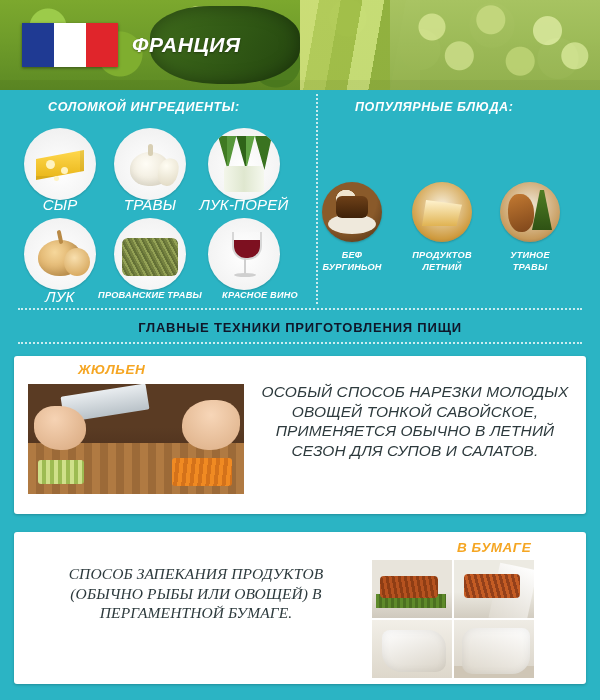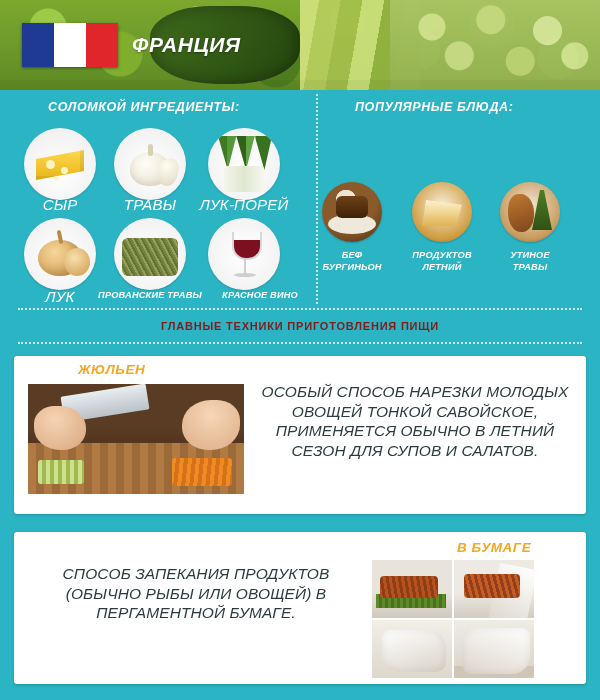--- a/index.html
+++ b/index.html
@@ -180,21 +180,21 @@
   .d1:before{content:"";position:absolute;left:14px;top:14px;width:32px;height:22px;border-radius:6px;background:linear-gradient(180deg,#6e4018,#3f2209);z-index:2;}
   .d2{background:radial-gradient(circle at 50% 40%,#f7efdc,#cf9b3f 70%,#8c5f1c);}
   .d2:after{content:"";position:absolute;left:10px;top:18px;width:40px;height:26px;background:linear-gradient(180deg,#fff3cf,#e0b352);clip-path:polygon(0 100%,10% 0,100% 18%,86% 100%);}
   .d3{background:radial-gradient(circle at 50% 40%,#efe7d6,#c79a5b 70%,#7c5226);}
   .d3:after{content:"";position:absolute;left:8px;top:12px;width:26px;height:38px;border-radius:40% 50% 45% 50%;background:linear-gradient(160deg,#c37a32,#7d451a);}
   .d3:before{content:"";position:absolute;right:8px;top:8px;width:20px;height:40px;background:linear-gradient(180deg,#4e7d24,#2f5214);clip-path:polygon(40% 0,60% 0,100% 100%,0 100%);z-index:2;}
 
   
   .tech-head{
     position:absolute;left:0;top:320px;width:600px;text-align:center;
-    color:#7f1d1d;font-size:11px;font-weight:bold;letter-spacing:.8px;
+    color:#0f172a;font-size:13px;font-weight:bold;letter-spacing:.8px;
   }
   .card{
     position:absolute;background:#ffffff;border-radius:3px;
     box-shadow:0 1px 3px rgba(0,0,0,.22);
   }
   .card-title{
     position:absolute;color:#f5a623;font-size:13.5px;font-weight:bold;
     font-style:italic;letter-spacing:.5px;
   }
   .body-text{
@@ -308,19 +308,19 @@
   <div class="knife"></div>
   <div class="zuc"></div>
   <div class="car"></div>
   <div class="hand1"></div>
   <div class="hand2"></div>
 </div>
 <div class="body-text" style="left:256px;top:382px;width:318px;">ОСОБЫЙ СПОСОБ НАРЕЗКИ МОЛОДЫХ ОВОЩЕЙ ТОНКОЙ САВОЙСКОЕ, ПРИМЕНЯЕТСЯ ОБЫЧНО В ЛЕТНИЙ СЕЗОН ДЛЯ СУПОВ И САЛАТОВ.</div>
 
 <div class="card" style="left:14px;top:532px;width:572px;height:152px;"></div>
 <div class="card-title" style="left:418px;top:540px;margin-left:39px;">В БУМАГЕ</div>
-<div class="body-text" style="left:32px;top:564px;width:328px;">СПОСОБ ЗАПЕКАНИЯ ПРОДУКТОВ (ОБЫЧНО РЫБЫ ИЛИ ОВОЩЕЙ) В ПЕРГАМЕНТНОЙ БУМАГЕ.</div>
+<div class="body-text" style="left:32px;top:564px;width:328px;font-family:Liberation Serif, serif;">СПОСОБ ЗАПЕКАНИЯ ПРОДУКТОВ (ОБЫЧНО РЫБЫ ИЛИ ОВОЩЕЙ) В ПЕРГАМЕНТНОЙ БУМАГЕ.</div>
 <div class="ph-pap" style="left:372px;top:560px;width:162px;height:118px;">
   <div class="p1"></div>
   <div class="p2"></div>
   <div class="p3"></div>
   <div class="p4"></div>
 </div>
 
 </body></html>

